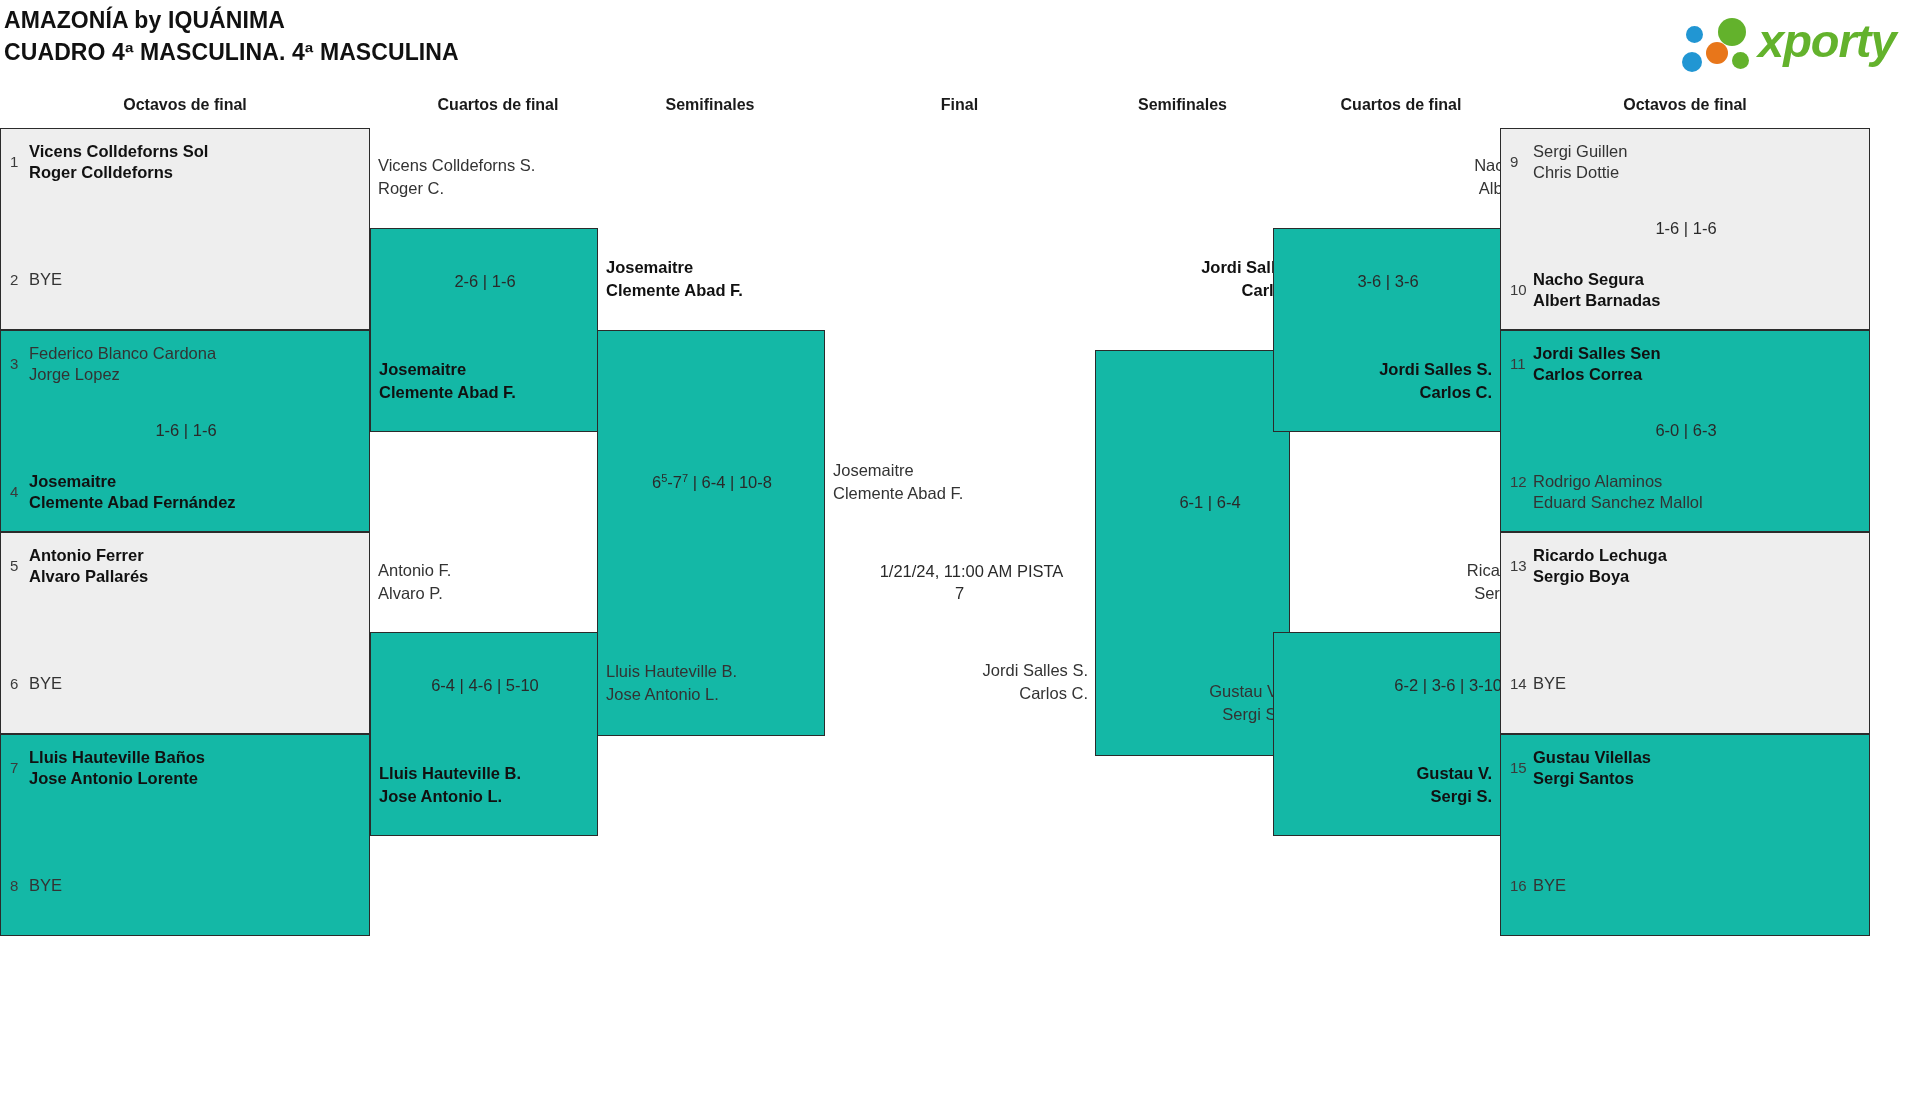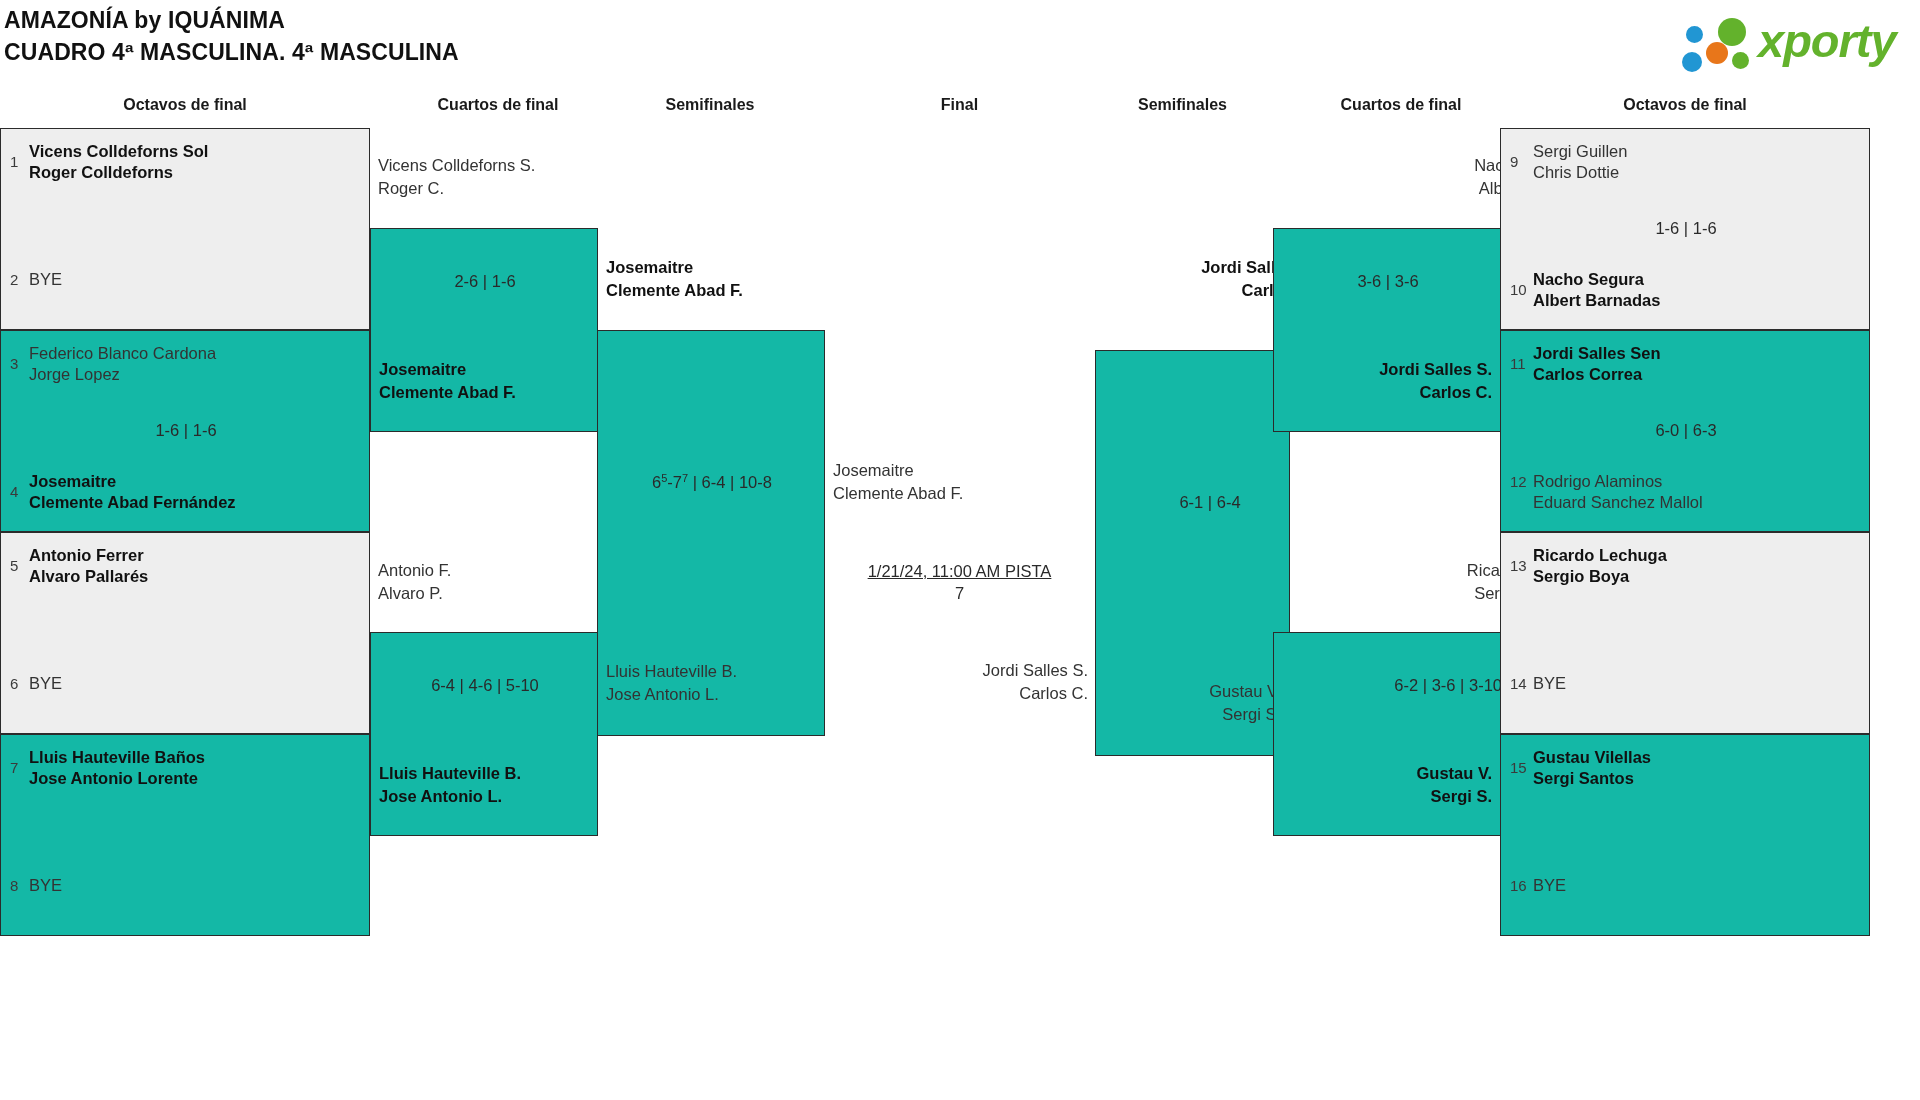--- a/index.html
+++ b/index.html
@@ -147,21 +147,21 @@
   <span class="team bold" style="left:606px; top:280px;">Clemente Abad F.</span>
   <div class="box" style="left:597px; top:330px; width:228px; height:406px;">
     <span class="score" id="left-semi-score" style="left:0; top:142px; width:228px;">6<sup>5</sup>-7<sup>7</sup> | 6-4 | 10-8</span>
     <span class="team norm" style="left:8px; top:330px;">Lluis Hauteville B.</span>
     <span class="team norm" style="left:8px; top:353px;">Jose Antonio L.</span>
   </div>
 
   <span class="team norm" style="left:833px; top:460px;">Josemaitre</span>
   <span class="team norm" style="left:833px; top:483px;">Clemente Abad F.</span>
   <div class="box noborder" style="left:823px; top:540px; width:273px; height:196px;">
-    <span class="meta" style="left:0; top:20px; width:273px;text-decoration:underline;">1/21/24, 11:00 AM PISTA</span>
+    <span class="meta" style="left:12px; top:20px; width:273px;">1/21/24, 11:00 AM PISTA</span>
     <span class="meta" style="left:0; top:42px; width:273px;">7</span>
     <span class="team norm" style="right:8px; top:120px; text-align:right;">Jordi Salles S.</span>
     <span class="team norm" style="right:8px; top:143px; text-align:right;">Carlos C.</span>
   </div>
 
   <span class="team bold" style="right:606px; top:257px; position:absolute;">Jordi Salles S.</span>
   <span class="team bold" style="right:606px; top:280px; position:absolute;">Carlos C.</span>
   <div class="box" style="left:1095px; top:330px; width:195px; height:406px;margin-top:20px;">
     <span class="score" style="left:0; top:142px; width:228px;">6-1 | 6-4</span>
     <span class="team norm" style="right:8px; top:330px; text-align:right;">Gustau V.</span>

